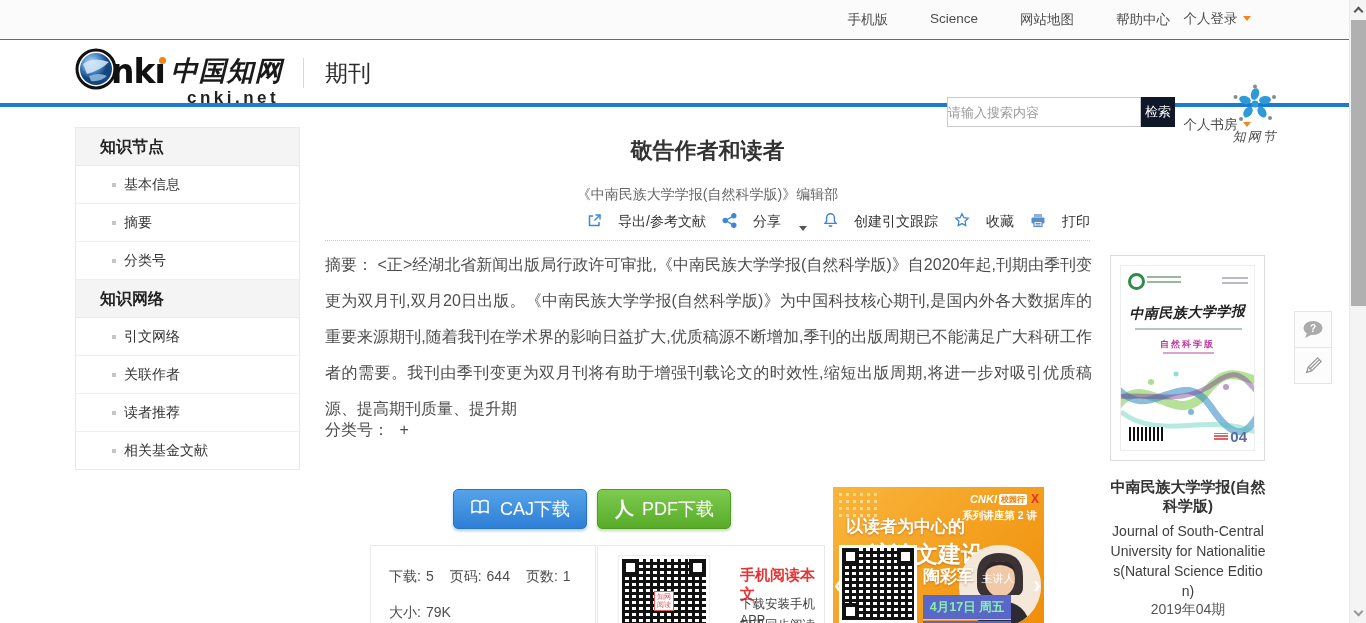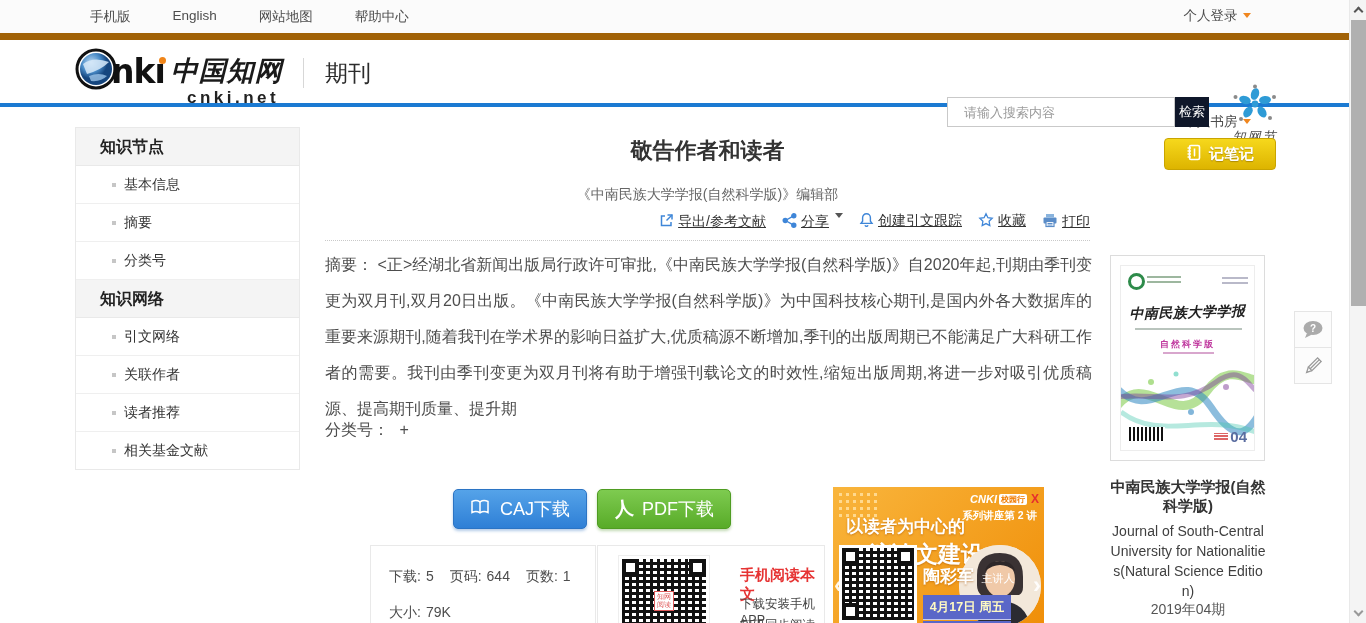--- a/index.html
+++ b/index.html
@@ -1,51 +1,51 @@
 <!DOCTYPE html>
 <html><head>
 <meta charset="utf-8">
 <style>
   html,body{margin:0;padding:0;background:#fff;font-family:"Liberation Sans","DejaVu Sans",sans-serif;}
   #app{position:relative;width:1366px;height:623px;overflow:hidden;background:#fff;}
   
-  .topbar{position:absolute;left:0;top:0;width:1366px;height:40px;background:#fbfbfb;border-bottom:7px solid #a16207;box-sizing:border-box;display:flex;align-items:center;justify-content:space-between;}
+  .topbar{position:absolute;left:0;top:0;width:1366px;height:40px;background:#fbfbfb;border-bottom:1px solid #a16207;box-sizing:border-box;display:flex;align-items:center;justify-content:flex-end;}
   .tb-left{display:flex;gap:42px;margin-left:90px;}
   .tb-right{display:flex;gap:34px;margin-right:102px;align-items:center;flex-direction:column;}
   .tb-link{font-size:13.5px;color:#4d4d4d;cursor:pointer;white-space:nowrap;}
   .tb-link.orange{color:#ef7b16;}
   .caret{display:inline-block;width:0;height:0;border-left:4px solid transparent;border-right:4px solid transparent;border-top:5px solid #f0861e;margin-left:5px;vertical-align:2px;}
   .newbadge{display:inline-block;background:#f59a23;color:#fff;font-size:9px;font-weight:bold;border-radius:7px 7px 7px 0;padding:1px 0;margin-left:3px;vertical-align:6px;}
   
   .header{position:absolute;left:0;top:40px;width:1366px;height:63px;background:#fff;border-bottom:4px solid #1b7ad2;box-sizing:content-box;}
   .logo{position:absolute;left:75px;top:8px;display:flex;align-items:center;}
   .wordmark{font-family:"DejaVu Sans",sans-serif;font-weight:800;font-size:33px;color:#111;letter-spacing:-1px;line-height:1;margin-left:-6px;position:relative;}
   .wordmark .idot{position:absolute;right:-1px;top:2px;width:7px;height:7px;border-radius:50%;background:#f08519;}
   .logo-cn{font-family:"DejaVu Serif",serif;font-weight:bold;font-style:italic;font-size:27px;color:#1a1a1a;margin-left:6px;letter-spacing:1px;}
   .logo-domain{position:absolute;left:112px;top:40px;font-size:17px;font-weight:bold;color:#222;letter-spacing:3.5px;}
   .hdr-divider{position:absolute;left:303px;top:18px;width:1px;height:30px;background:#d7d7d7;}
   .channel{position:absolute;left:325px;top:18px;font-size:23px;color:#2b2b2b;}
   .search{position:absolute;left:947px;top:57px;display:flex;}
-  .search input{width:228px;height:30px;border:1px solid #c9c9c9;box-sizing:border-box;padding:0 16px;font-size:13px;color:#666;outline:none;}
+  .search input{width:194px;height:30px;border:1px solid #c9c9c9;box-sizing:border-box;padding:0 0;font-size:13px;color:#666;outline:none;}
   .search input::placeholder{color:#9a9a9a;}
   .search button{width:34px;height:30px;border:none;background:#0f172a;color:#fff;font-size:13px;cursor:pointer;padding:0;}
   .nodeblock{position:absolute;left:1227px;top:44px;width:56px;text-align:center;cursor:pointer;}
   .nodelabel{font-family:"DejaVu Serif",serif;font-style:italic;font-size:13px;color:#4a4a4a;letter-spacing:2px;}
   
   .sidebar{position:absolute;left:75px;top:127px;width:225px;border:1px solid #e9e9e9;box-sizing:border-box;background:#fff;}
   .sb-header{height:37px;line-height:37px;background:#f4f4f4;border-bottom:1px solid #e9e9e9;font-size:16px;font-weight:bold;color:#222;padding-left:24px;}
   .sb-item{position:relative;height:37px;line-height:37px;border-bottom:1px solid #efefef;font-size:14px;color:#333;padding-left:48px;cursor:pointer;}
   .sb-item:last-child{border-bottom:none;}
   .sb-item::before{content:"";position:absolute;left:36px;top:17px;width:4px;height:4px;background:#c6c6c6;}
   
   .a-title{position:absolute;left:325px;top:136px;width:765px;text-align:center;font-size:22px;font-weight:bold;color:#333;}
   .a-sub{position:absolute;left:325px;top:186px;width:765px;text-align:center;font-size:14px;color:#666;}
   .notebtn{position:absolute;left:1164px;top:138px;width:112px;height:32px;border:1px solid #c9a400;border-radius:4px;background:linear-gradient(#f6d81c,#ddb400);color:#fff;font-size:15px;font-weight:bold;display:flex;align-items:center;justify-content:center;gap:7px;cursor:pointer;text-shadow:0 1px 1px rgba(120,90,0,.5);}
   .actions{position:absolute;left:325px;top:212px;width:765px;display:flex;justify-content:flex-end;align-items:center;gap:16px;font-size:14px;color:#333;}
-  .action{display:flex;align-items:flex-start;gap:4px;cursor:pointer;white-space:nowrap;text-decoration:underline;}
+  .action{display:flex;align-items:flex-end;gap:16px;cursor:pointer;white-space:nowrap;}
   .share-caret{display:inline-block;width:0;height:0;border-left:4px solid transparent;border-right:4px solid transparent;border-top:5px solid #555;margin-left:2px;}
   .dotline{position:absolute;left:325px;top:240px;width:765px;border-top:1px dotted #c9c9c9;}
   .abstract{position:absolute;left:325px;top:247px;width:767px;font-size:16px;line-height:36px;color:#4d4d4d;text-align:justify;}
   .clsrow{position:absolute;left:325px;top:420px;font-size:16px;color:#4d4d4d;}
   .clsrow .plus{margin-left:6px;cursor:pointer;}
   .dlbtn{position:absolute;width:134px;height:40px;border-radius:5px;color:#fff;font-size:18px;display:flex;align-items:center;justify-content:center;gap:9px;cursor:pointer;box-sizing:border-box;}
   .caj{left:453px;top:489px;background:linear-gradient(#55a3e9,#2e7fd6);border:1px solid #2b74c4;box-shadow:0 2px 3px rgba(40,110,190,.35);}
   .pdf{left:597px;top:489px;background:linear-gradient(#7ecb50,#58ab28);border:1px solid #4f9c22;box-shadow:0 2px 3px rgba(80,150,40,.35);}
   .pdf .ren{font-size:19px;font-weight:bold;transform:rotate(-8deg);font-family:"DejaVu Sans",sans-serif;}
   .statsbox{position:absolute;left:370px;top:545px;width:226px;height:110px;border:1px solid #e9e9e9;box-sizing:border-box;background:#fff;font-size:14px;color:#4d4d4d;}
@@ -71,21 +71,21 @@
   .ad .brand{color:#fff;font-weight:bold;font-style:italic;font-size:11px;}
   .ad .brandbox{background:#fff;color:#f07c00;font-size:8px;font-weight:bold;padding:0 2px;border-radius:2px;}
   .ad .close{color:#e62e2e;font-weight:bold;font-size:12px;margin-left:2px;}
   .ad .series{position:absolute;right:7px;top:22px;color:#fff;font-size:10.5px;font-weight:bold;}
   .ad .t1{position:absolute;left:13px;top:28px;color:#fff;font-size:17px;font-weight:bold;text-shadow:0 1px 2px rgba(170,85,0,.55);}
   .ad .t2{position:absolute;left:13px;top:52px;color:#fff;font-size:23px;font-weight:bold;text-shadow:0 1px 2px rgba(170,85,0,.55);}
   .adqr{left:6px;top:58px;width:78px;height:78px;border:none;}
   .ad .speaker{position:absolute;left:90px;top:78px;color:#fff;white-space:nowrap;}
   .ad .spname{font-size:17px;font-weight:bold;text-shadow:0 1px 2px rgba(170,85,0,.5);}
   .ad .sprole{font-size:11px;margin-left:3px;}
-  .ad .datebox{position:absolute;left:90px;top:108px;width:88px;height:25px;background:#5a67c8;color:#fef9c3;font-size:12.5px;font-weight:bold;text-align:center;line-height:25px;box-sizing:border-box;border-bottom:1px solid rgba(255,255,255,.65);}
+  .ad .datebox{position:absolute;left:90px;top:108px;width:88px;height:25px;background:#5a67c8;color:#86efac;font-size:12.5px;font-weight:bold;text-align:center;line-height:25px;box-sizing:border-box;border-bottom:1px solid rgba(255,255,255,.65);}
   .ad .timebox{position:absolute;left:90px;top:134px;width:88px;height:24px;background:#5a67c8;color:#fff;font-size:12px;text-align:center;line-height:24px;}
   .ad .arrow{position:absolute;top:86px;color:rgba(255,255,255,.9);font-size:24px;font-weight:bold;line-height:1;}
   .ad .prev{left:1px;} .ad .next{right:3px;}
   .ad .photo{position:absolute;left:126px;top:58px;width:82px;height:82px;border-radius:50%;overflow:hidden;background:#f7ede0;}
   
   .coverbox{position:absolute;left:1110px;top:255px;width:155px;height:206px;border:1px solid #dcdcdc;background:#fff;box-sizing:border-box;padding:9px;cursor:pointer;}
   .cover{position:relative;width:135px;height:186px;border:1px solid #ededed;box-sizing:border-box;background:#fff;overflow:hidden;}
   .cover .clogo{position:absolute;left:7px;top:7px;width:11px;height:11px;border:3px solid #2e8b4a;border-radius:50%;}
   .cover .clines{position:absolute;left:26px;top:9px;width:34px;height:8px;background:repeating-linear-gradient(0deg,#9db79f 0 2px,transparent 2px 5px);}
   .cover .crt{position:absolute;right:6px;top:8px;width:26px;height:10px;background:repeating-linear-gradient(0deg,#b9b9c9 0 2px,transparent 2px 5px);}
@@ -112,21 +112,21 @@
   .chev.down{bottom:8px;transform:rotate(135deg);border-color:#999;}
 </style>
 </head>
 <body>
 
 <div id="app">
 
   <div class="topbar">
     <div class="tb-left">
       <span class="tb-link">手机版</span>
-      <span class="tb-link">English</span>
+      <span class="tb-link">Science</span>
       <span class="tb-link">网站地图</span>
       <span class="tb-link">帮助中心</span>
     </div>
     <div class="tb-right">
       <span class="tb-link">欢迎</span>
       <span class="tb-link orange"><span>常熟理工学院</span><span class="caret"></span></span>
       <span class="tb-link"><span>个人登录</span><span class="caret"></span></span>
       <span class="tb-link"><span>我的CNKI</span><span class="newbadge">NEW</span></span>
       <span class="tb-link"><span>个人书房</span><span class="caret"></span></span>
     </div>
@@ -191,34 +191,20 @@
     <div class="sb-header">知识网络</div>
     <div class="sb-item">引文网络</div>
     <div class="sb-item">关联作者</div>
     <div class="sb-item">读者推荐</div>
     <div class="sb-item">相关基金文献</div>
   </div>
 
   <div class="a-title">敬告作者和读者</div>
   <div class="a-sub">《中南民族大学学报(自然科学版)》编辑部</div>
 
-  <button class="notebtn">
-    <span>
-      <svg width="16" height="17" viewBox="0 0 16 17">
-          <rect x="3.5" y="1.5" width="10" height="14" rx="1.5" fill="none" stroke="#fff" stroke-width="1.6"></rect>
-          <line x1="1.5" y1="4" x2="5" y2="4" stroke="#fff" stroke-width="1.4"></line>
-          <line x1="1.5" y1="7" x2="5" y2="7" stroke="#fff" stroke-width="1.4"></line>
-          <line x1="1.5" y1="10" x2="5" y2="10" stroke="#fff" stroke-width="1.4"></line>
-          <line x1="1.5" y1="13" x2="5" y2="13" stroke="#fff" stroke-width="1.4"></line>
-          <line x1="8.5" y1="4.5" x2="8.5" y2="11" stroke="#fff" stroke-width="1.6"></line>
-          <path d="M8.5 13 l-1 -2 h2 z" fill="#fff"></path>
-        </svg>
-    </span>
-    <span>记笔记</span>
-  </button>
 
   <div class="actions">
     <span class="action">
       <span><svg width="15" height="15" viewBox="0 0 15 15">
             <path d="M6 3H2.5v9.5H12V9" fill="none" stroke="#3f86d8" stroke-width="1.5"></path>
             <path d="M8.5 2H13v4.5" fill="none" stroke="#3f86d8" stroke-width="1.5"></path>
             <path d="M13 2L7.5 7.5" stroke="#3f86d8" stroke-width="1.5"></path>
           </svg></span>
       <span>导出/参考文献</span>
     </span>

